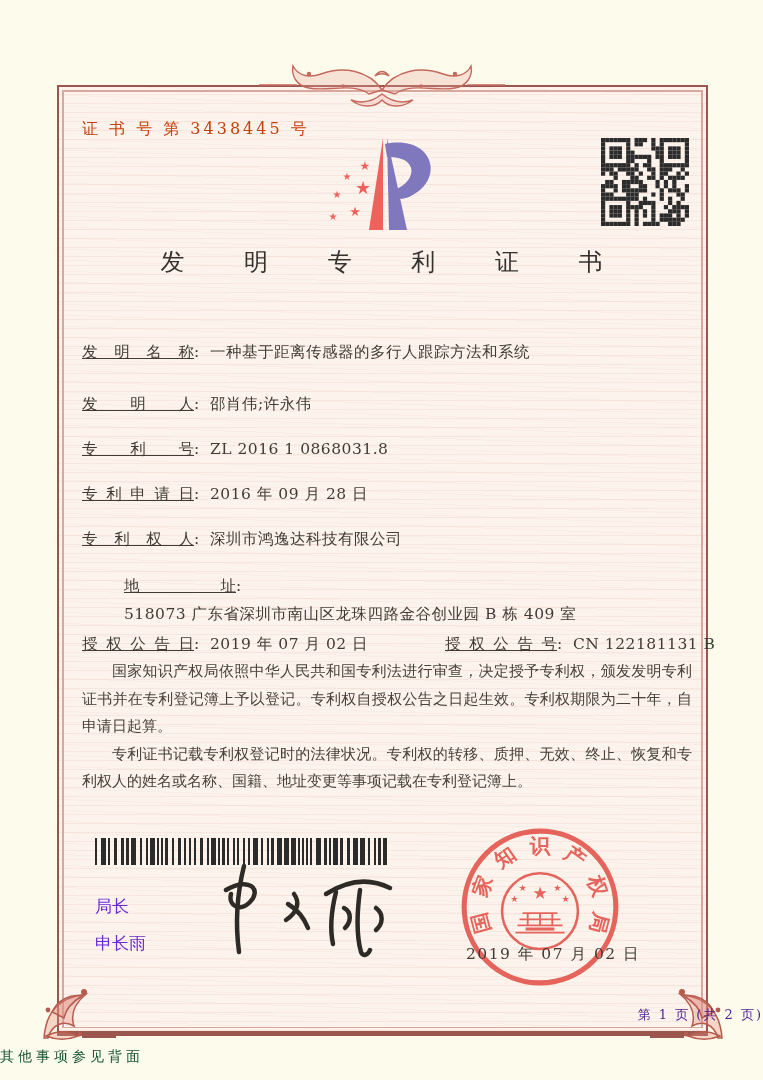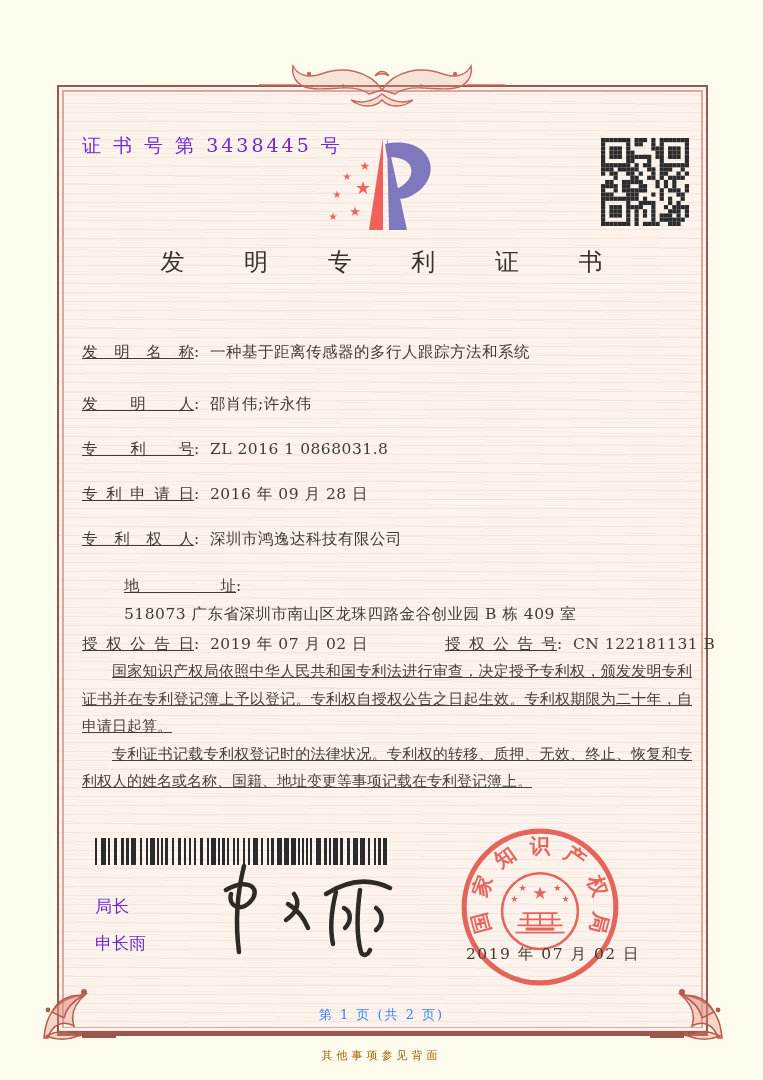--- a/index.html
+++ b/index.html
@@ -26,21 +26,21 @@
     border:2px solid #d8a89e;border-bottom-width:1px;
     pointer-events:none;
   }
 
   .orn-top{position:absolute;left:50%;top:60px;transform:translateX(-50%);}
   .orn-corner{position:absolute;top:972px;}
   .orn-left{left:38px;}
   .orn-right{left:650px;transform:scaleX(-1);}
 
   
-  .cert-no{position:absolute;left:82px;top:133px;font-size:19px;letter-spacing:3px;color:#6d28d9;}
+  .cert-no{position:absolute;left:82px;top:119px;font-size:16px;letter-spacing:3px;color:#c2410c;}
   .logo{position:absolute;left:321px;top:130px;}
   .qr{position:absolute;left:601px;top:138px;}
   .title{
     position:absolute;left:0;top:246px;width:100%;text-align:center;
     font-size:24px;color:#36322d;letter-spacing:26px;text-indent:26px;
     font-weight:500;
   }
 
   
   .rows{position:absolute;left:82px;top:340px;width:612px;font-size:15.5px;color:#403b35;}
@@ -49,30 +49,30 @@
   .row-addr{white-space:normal;margin-bottom:4px;line-height:28px;margin-left:42px;}
   .row-grant{position:relative;}
   .f-label{display:inline-block;width:112px;text-align:justify;text-align-last:justify;vertical-align:top;text-decoration:underline;}
   .f-colon{display:inline-block;width:16px;vertical-align:top;}
   .f-value{letter-spacing:.5px;}
   .row-addr .f-value{display:inline-block;width:470px;vertical-align:top;}
   .grant2{position:absolute;left:363px;top:0;}
 
   
   .paras{position:absolute;left:82px;top:658px;width:610px;font-size:15px;line-height:27.5px;color:#47413a;text-align:justify;}
-  .paras p{margin:0;text-indent:2em;text-decoration:underline;}
+  .paras p{margin:0;text-indent:2em;}
 
   
   .barcode{position:absolute;left:95px;top:838px;}
   .director{position:absolute;left:95px;top:888px;font-size:17px;line-height:37px;color:#6d28d9;}
   .signature{position:absolute;left:198px;top:860px;}
   .seal{position:absolute;left:458px;top:825px;opacity:.88;}
   .seal-date{position:absolute;left:466px;top:944px;font-size:15.5px;letter-spacing:1.5px;color:#403a33;}
-  .page-note{position:absolute;left:0;top:1006px;width:100%;text-align:center;font-size:13px;letter-spacing:2px;color:#3b82f6;}
-  .back-note{position:absolute;left:0;top:1048px;width:100%;text-align:center;font-size:11px;letter-spacing:4px;color:#a16207;}
+  .page-note{position:absolute;left:0;top:1006px;width:100%;text-align:right;font-size:13px;letter-spacing:2px;color:#4c1d95;}
+  .back-note{position:absolute;left:0;top:1048px;width:100%;font-size:14px;letter-spacing:4px;color:#14532d;}
 </style>
 </head>
 <body>
 
 <div class="page">
 
   <div class="frame">
     <div class="frame-inner"></div>
   </div>
 

